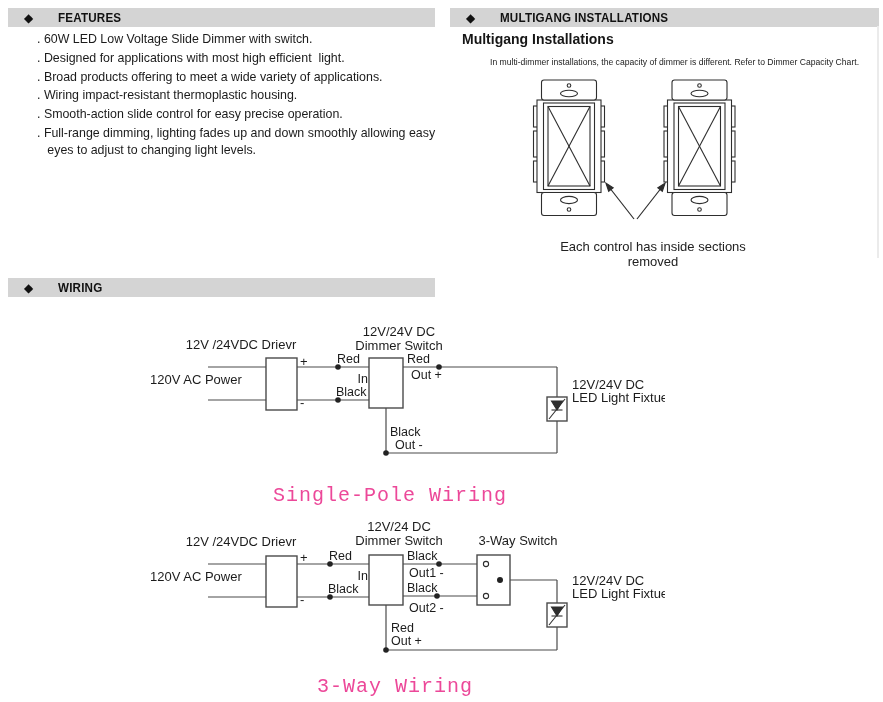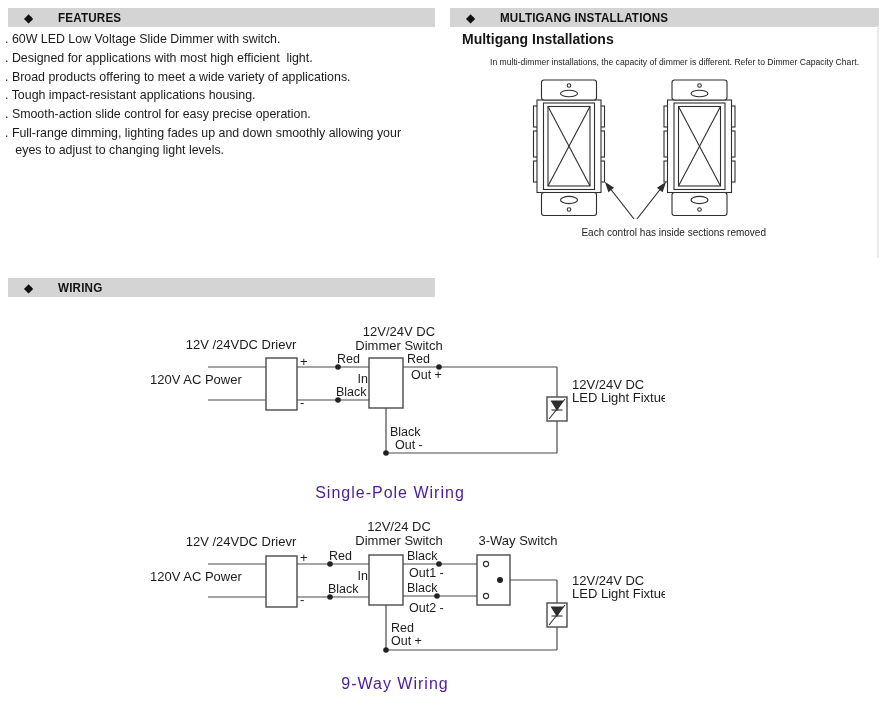--- a/index.html
+++ b/index.html
@@ -3,49 +3,49 @@
 <meta charset="utf-8">
 <style>
   html,body{margin:0;padding:0;background:#fff;}
   .page{position:relative;width:883px;height:702px;background:#ffffff;overflow:hidden;
         font-family:"Liberation Sans",sans-serif;color:#1b1b1b;}
   .section-bar{position:absolute;height:19px;background:#d4d4d4;display:flex;align-items:center;}
   .bar-diamond{font-size:12px;color:#111;margin-left:16px;line-height:1;}
   .bar-label{font-weight:bold;font-size:12.5px;color:#111;margin-left:25px;letter-spacing:.2px;
              transform:scaleX(.93);transform-origin:left center;white-space:nowrap;}
   .features-list{position:absolute;left:5px;top:31px;width:445px;font-size:12.4px;line-height:17.3px;}
-  .feat-item{white-space:pre-wrap;margin-bottom:1.5px;}
+  .feat-item{white-space:pre-wrap;margin-bottom:1.5px;margin-left:32px;}
   .mg-title{position:absolute;left:462px;top:31px;font-size:14px;font-weight:bold;color:#161616;}
   .mg-desc{position:absolute;left:462px;top:57px;font-size:8.6px;color:#222;width:400px;margin-left:28px;}
-  .mg-caption{position:absolute;left:540px;top:227px;width:226px;text-align:right;font-size:10px;color:#222;}
+  .mg-caption{position:absolute;left:540px;top:239px;width:226px;text-align:center;font-size:13px;color:#222;}
   .diagram-svg{position:absolute;}
-  .wire-title{position:absolute;text-align:center;font-size:16px;letter-spacing:1px;color:#4c1d95;}
+  .wire-title{position:absolute;text-align:center;font-size:20px;letter-spacing:1px;color:#ec4899;font-family:Liberation Mono, monospace;}
   .sp-title{left:240px;top:484px;width:300px;}
   .tw-title{left:245px;top:675px;width:300px;}
   .edge-line{position:absolute;left:877px;top:26px;width:2px;height:232px;background:#ebebeb;}
   svg text{font-family:"Liberation Sans",sans-serif;font-size:13px;fill:#1c1c1c;}
   svg text.small{font-size:12.5px;}
 </style>
 </head>
 <body>
 
 <div class="page">
 
   <div class="section-bar" style="left:8px;top:8px;width:427px;">
     <span class="bar-diamond">◆</span>
     <span class="bar-label">FEATURES</span>
   </div>
 
   <div class="features-list">
     <div class="feat-item">. 60W LED Low Voltage Slide Dimmer with switch.</div>
     <div class="feat-item">. Designed for applications with most high efficient  light.</div>
     <div class="feat-item">. Broad products offering to meet a wide variety of applications.</div>
-    <div class="feat-item">. Tough impact-resistant applications housing.</div>
+    <div class="feat-item">. Wiring impact-resistant thermoplastic housing.</div>
     <div class="feat-item">. Smooth-action slide control for easy precise operation.</div>
-    <div class="feat-item">. Full-range dimming, lighting fades up and down smoothly allowing your
+    <div class="feat-item">. Full-range dimming, lighting fades up and down smoothly allowing easy
    eyes to adjust to changing light levels.</div>
   </div>
 
   <div class="section-bar" style="left:450px;top:8px;width:429px;">
     <span class="bar-diamond">◆</span>
     <span class="bar-label">MULTIGANG INSTALLATIONS</span>
   </div>
 
   <div class="mg-title">Multigang Installations</div>
   <div class="mg-desc">In multi-dimmer installations, the capacity of dimmer is different. Refer to Dimmer Capacity Chart.</div>
@@ -186,15 +186,15 @@
     <text x="407" y="560" class="small">Black</text>
     <text x="409" y="577" class="small">Out1 -</text>
     <text x="407" y="592" class="small">Black</text>
     <text x="409" y="612" class="small">Out2 -</text>
     <text x="391" y="632" class="small">Red</text>
     <text x="391" y="645" class="small">Out +</text>
     <text x="572" y="585">12V/24V DC</text>
     <text x="572" y="598">LED Light Fixtuer</text>
   </svg>
 
-  <div class="wire-title tw-title">9-Way Wiring</div>
+  <div class="wire-title tw-title">3-Way Wiring</div>
 
 </div>
 
 </body></html>

